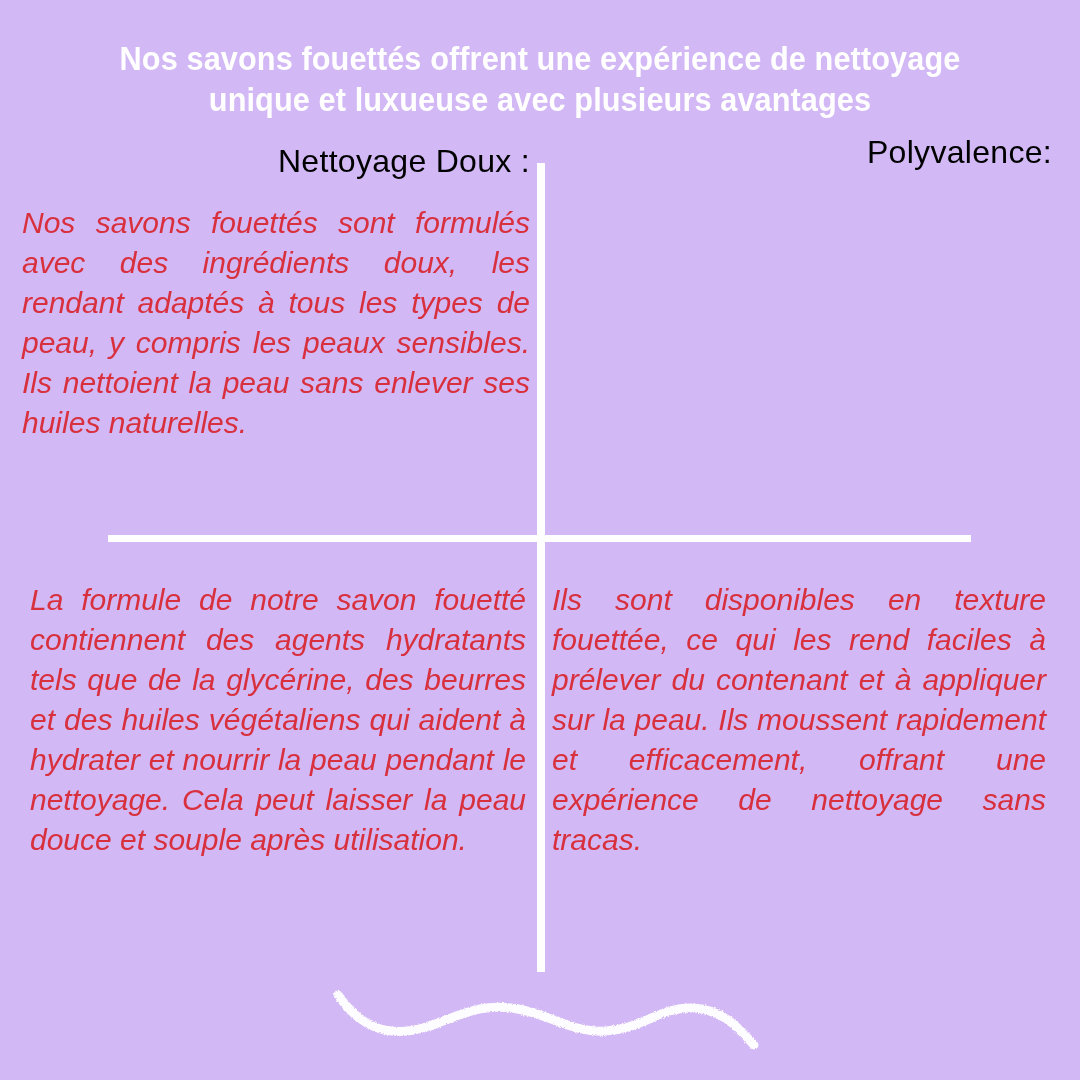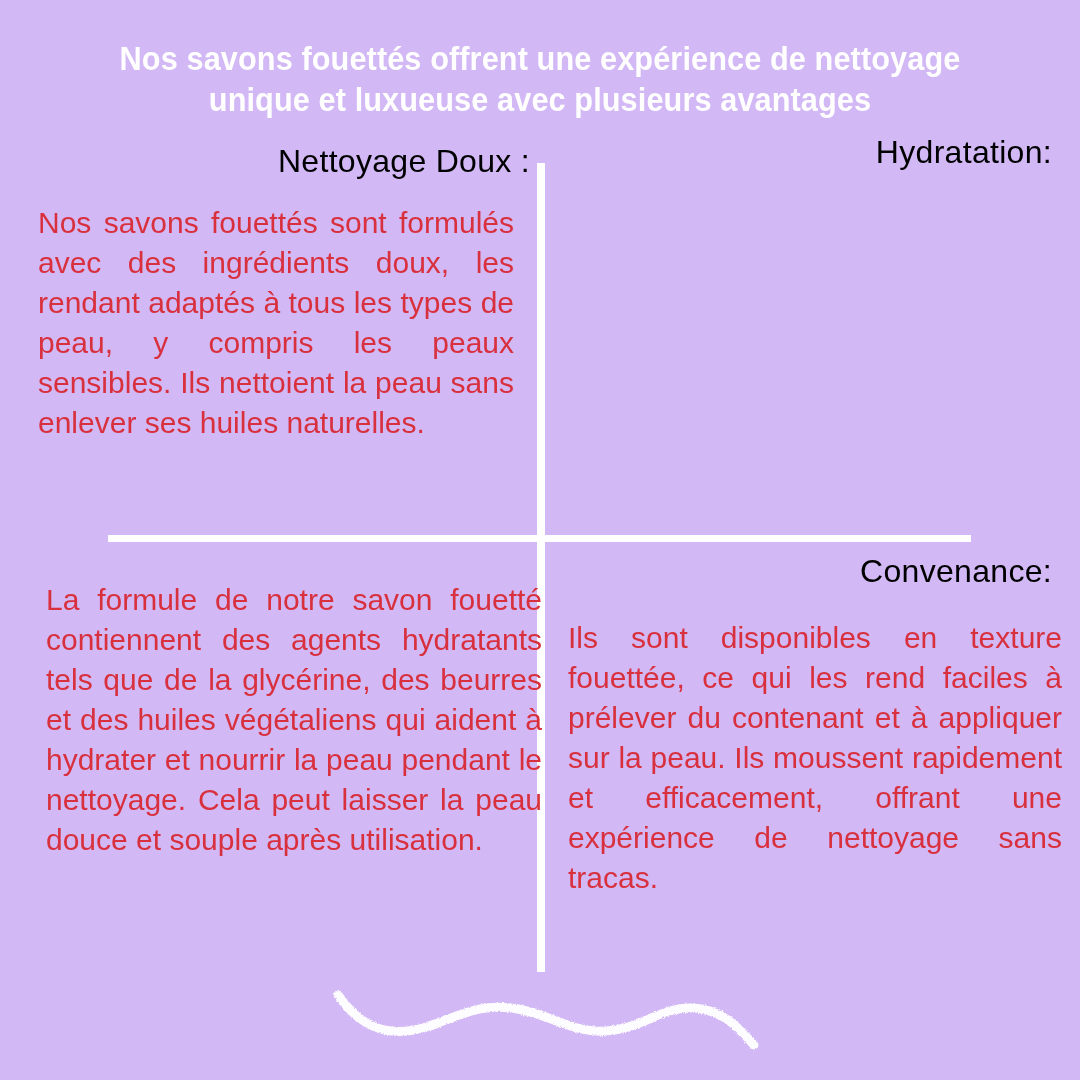--- a/index.html
+++ b/index.html
@@ -84,23 +84,24 @@
   }
   .quad-tl .quad-heading { padding-left: 6px; }
   .quad-body {
     color: #d8303d;
     font-family: "Liberation Sans", sans-serif;
     font-weight: normal;
     font-size: 30px;
     line-height: 40px;
     text-align: justify;
     text-align-last: left;
-    margin: 16px;
+    margin: 0;
     -webkit-hyphens: none;
     hyphens: none;
+    font-style: italic;
   }
   .quad-tl .quad-body { margin-top: 23px; }
   .quad-tr .quad-body { margin-top: 28px; width: 486px; }
   .quad-bl .quad-body { margin-top: 28px; width: 496px; padding-left: 8px; }
   .quad-br .quad-body { margin-top: 28px; width: 494px; }
 
   
   .squiggle {
     position: absolute;
     left: 330px;
@@ -122,29 +123,28 @@
 
   <div class="divider-vertical"></div>
   <div class="divider-horizontal"></div>
 
   <div class="quad quad-tl">
     <h2 class="quad-heading">Nettoyage Doux :</h2>
     <p class="quad-body">Nos savons fouettés sont formulés avec des ingrédients doux, les rendant adaptés à tous les types de peau, y compris les peaux sensibles. Ils nettoient la peau sans enlever ses huiles naturelles.</p>
   </div>
 
   <div class="quad quad-tr">
-    <h2 class="quad-heading">Hydratation:</h2>
+    <h2 class="quad-heading">Polyvalence:</h2>
   </div>
 
   <div class="quad quad-bl">
     <p class="quad-body">La formule de notre savon fouetté contiennent des agents hydratants tels que de la glycérine, des beurres et des huiles végétaliens qui aident à hydrater et nourrir la peau pendant le nettoyage. Cela peut laisser la peau douce et souple après utilisation.</p>
   </div>
 
   <div class="quad quad-br">
-    <h2 class="quad-heading">Convenance:</h2>
     <p class="quad-body">Ils sont disponibles en texture fouettée, ce qui les rend faciles à prélever du contenant et à appliquer sur la peau. Ils moussent rapidement et efficacement, offrant une expérience de nettoyage sans tracas.</p>
   </div>
 
   <svg class="squiggle" viewBox="0 0 430 85">
     <defs>
       <filter id="brushTexture" x="-20%" y="-40%" width="140%" height="180%">
         <feTurbulence type="fractalNoise" baseFrequency="0.9" numOctaves="3" seed="7" result="noise"></feTurbulence>
         <feDisplacementMap in="SourceGraphic" in2="noise" scale="3.2" xChannelSelector="R" yChannelSelector="G"></feDisplacementMap>
         <feGaussianBlur stdDeviation="0.45"></feGaussianBlur>
       </filter>

